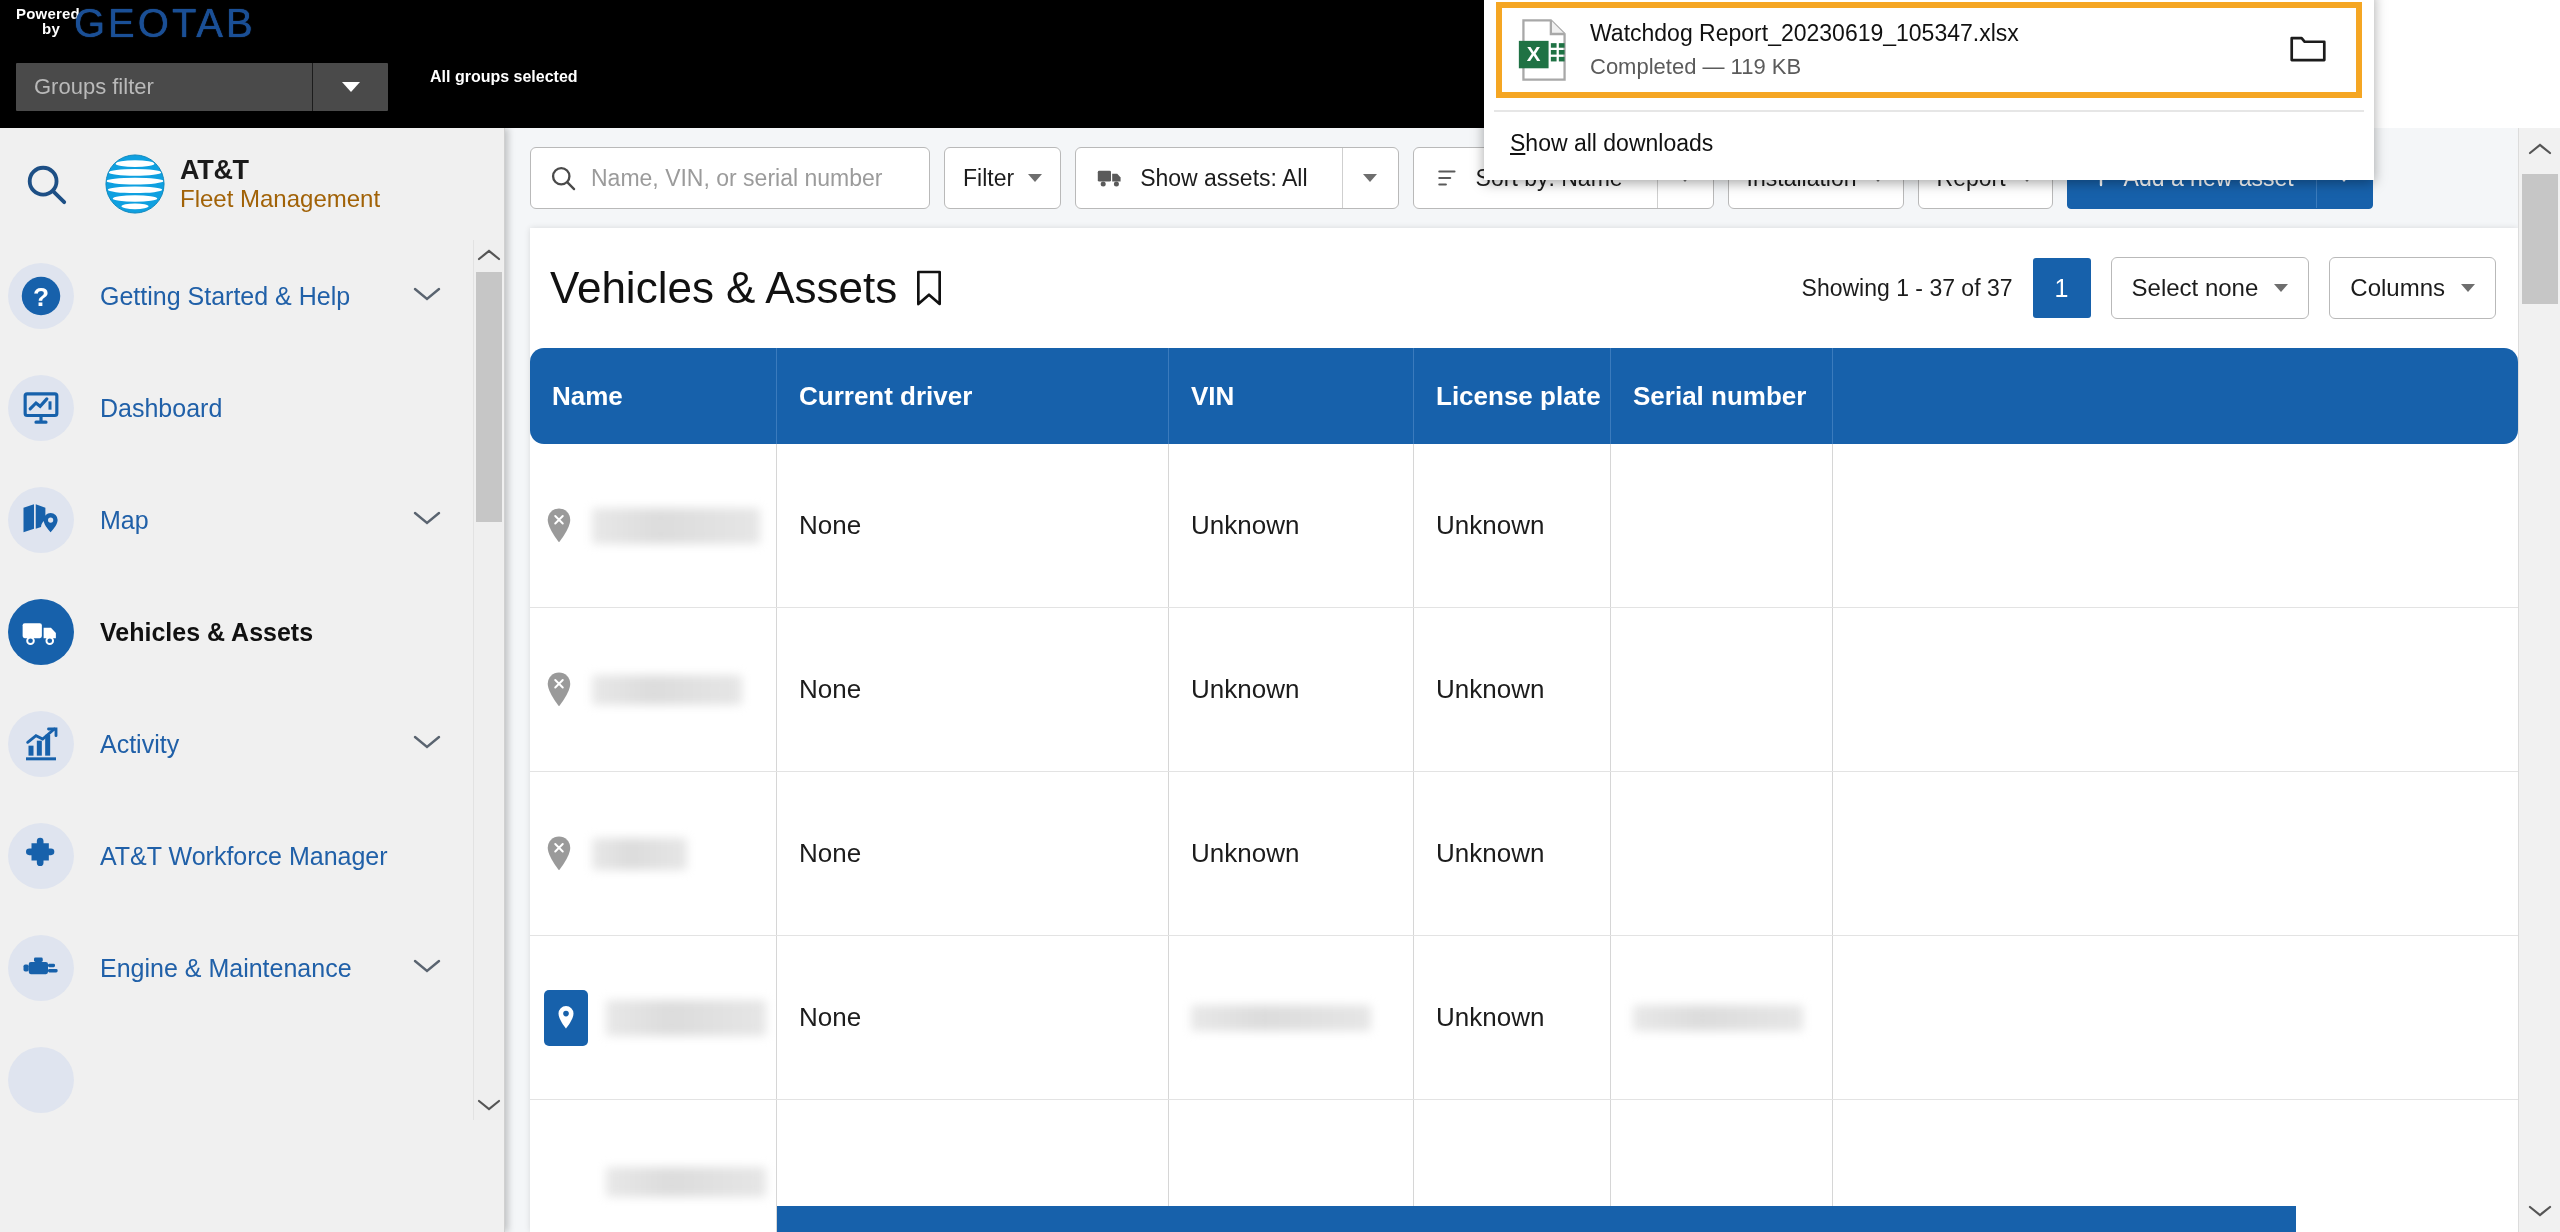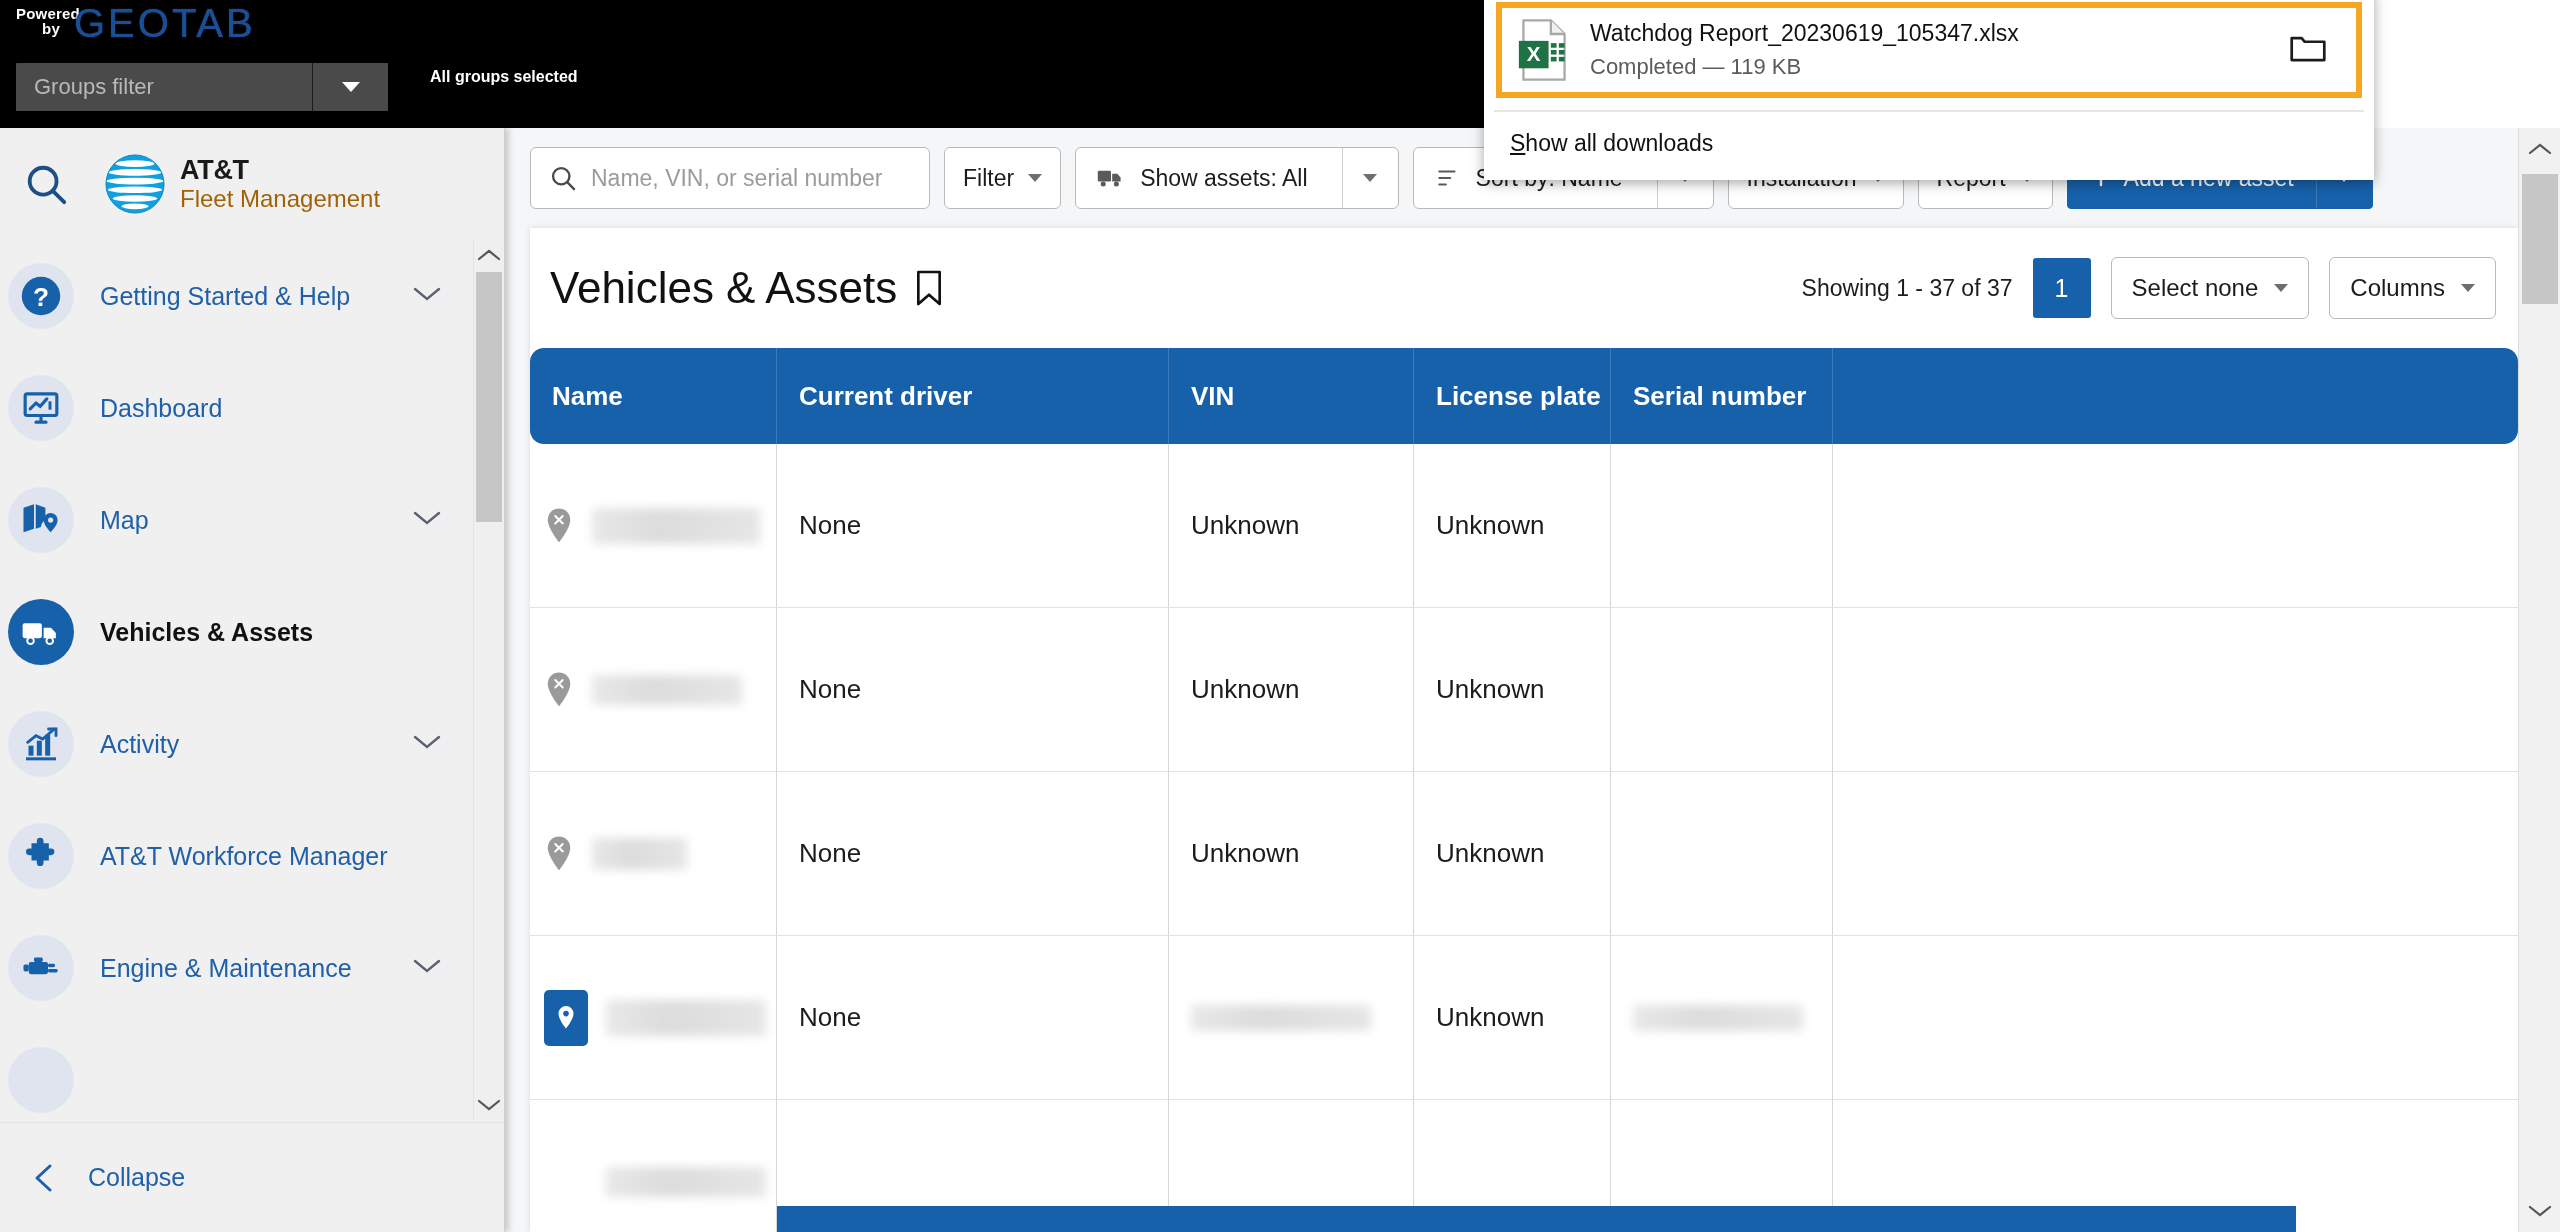--- a/index.html
+++ b/index.html
@@ -379,26 +379,20 @@
         </div>
         <div class="sb-thumb"></div>
         <div class="sb-sb-dn">
           <svg width="26" height="16" viewBox="0 0 26 16" fill="none" stroke="#555" stroke-width="2.2" stroke-linecap="round">
               <polyline points="3,4 13,12 23,4"></polyline>
             </svg>
         </div>
       </div>
     </div>
 
-    <div class="sb-collapse">
-      <svg width="30" height="34" viewBox="0 0 30 34" fill="none" stroke="#2060a8" stroke-width="3" stroke-linecap="round" stroke-linejoin="round">
-          <polyline points="20,5 7,17 20,29"></polyline>
-        </svg>
-      <span class="lbl">Collapse</span>
-    </div>
   </div>
 
   <div class="main">
 
     <div class="toolbar">
       <div class="search-box">
         <svg width="28" height="28" viewBox="0 0 24 24" fill="none" stroke="#4a4a4a" stroke-width="2">
           <circle cx="10.5" cy="10.5" r="7"></circle>
             <line x1="15.8" y1="15.8" x2="21.5" y2="21.5" stroke-linecap="round"></line>
         </svg>

